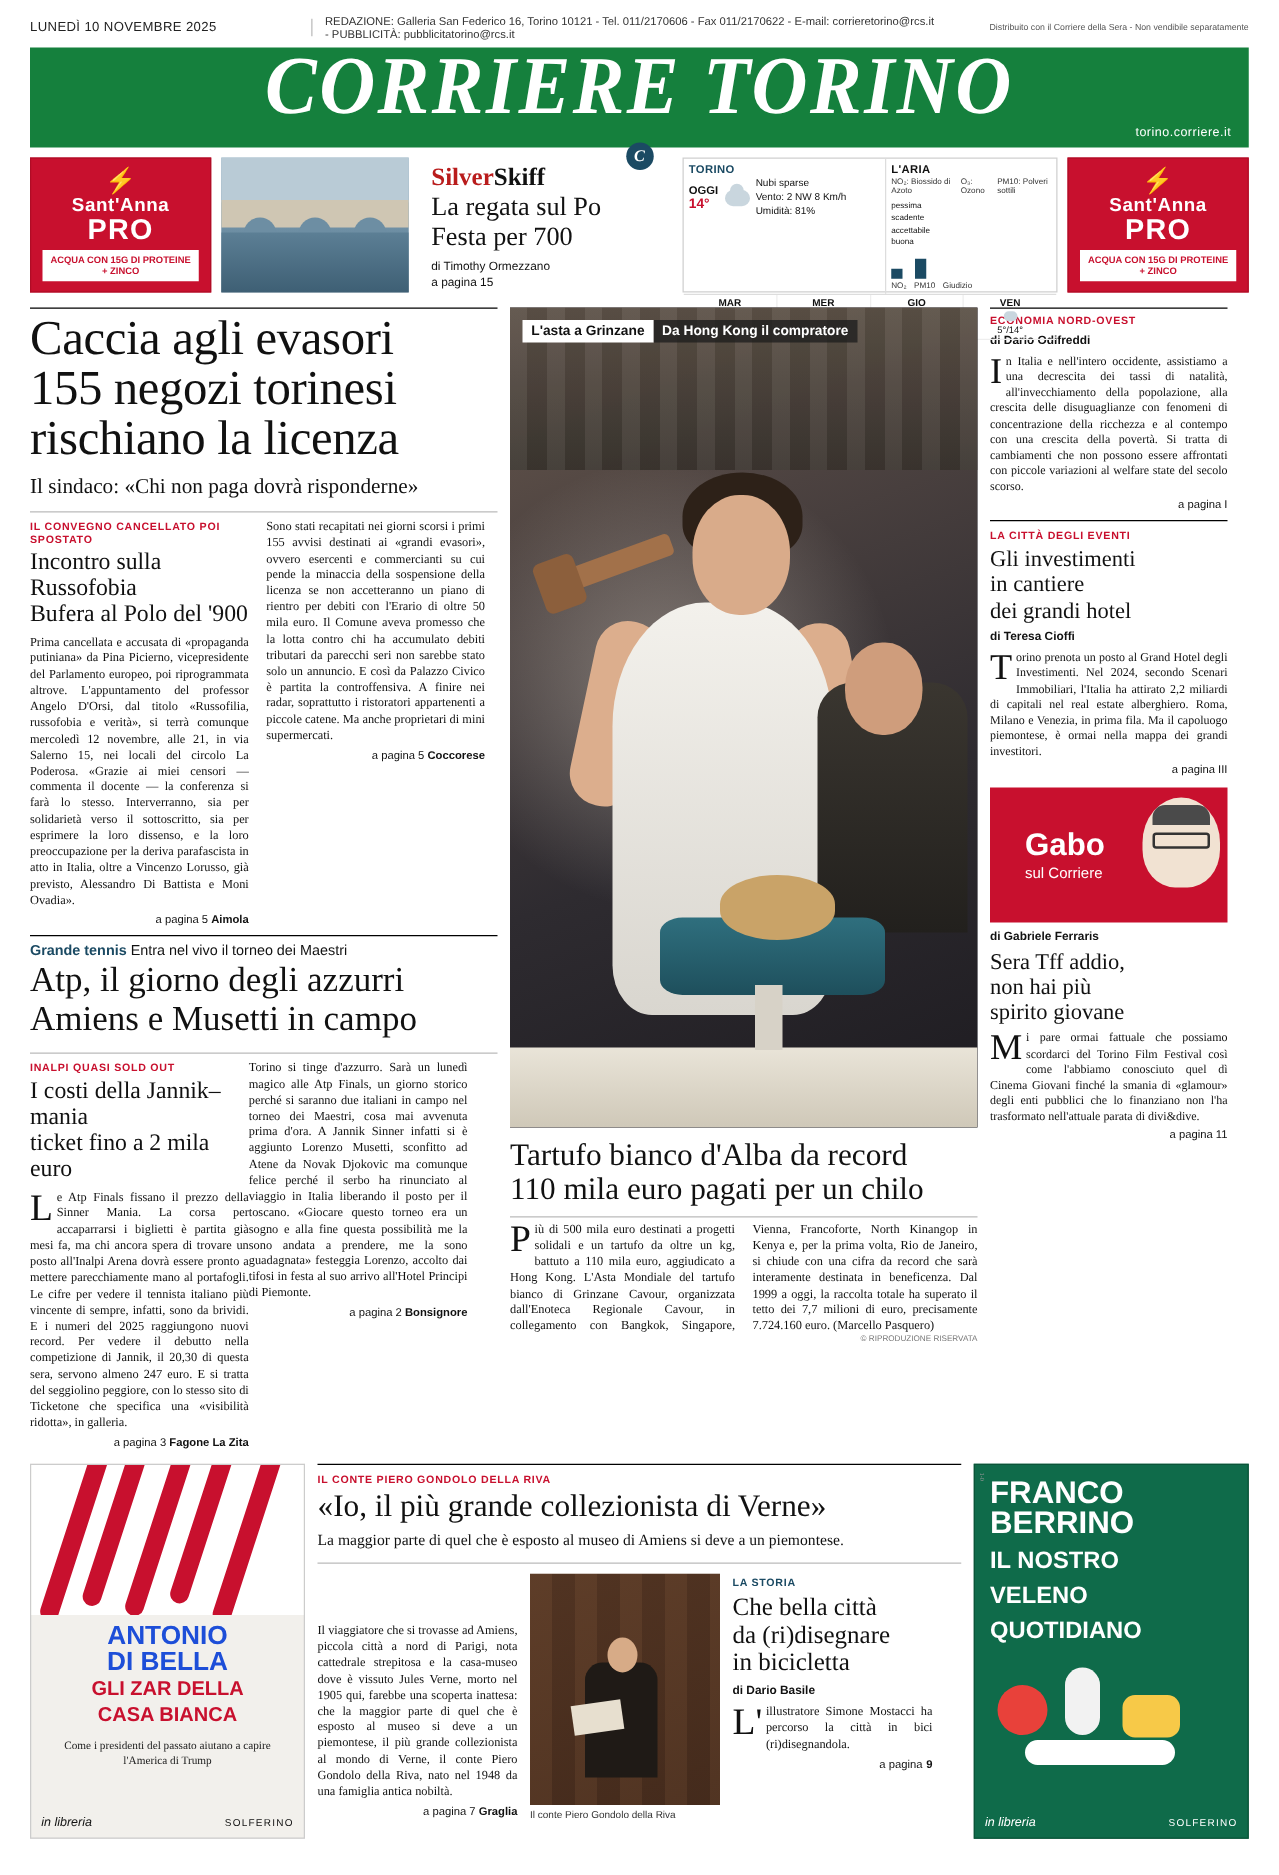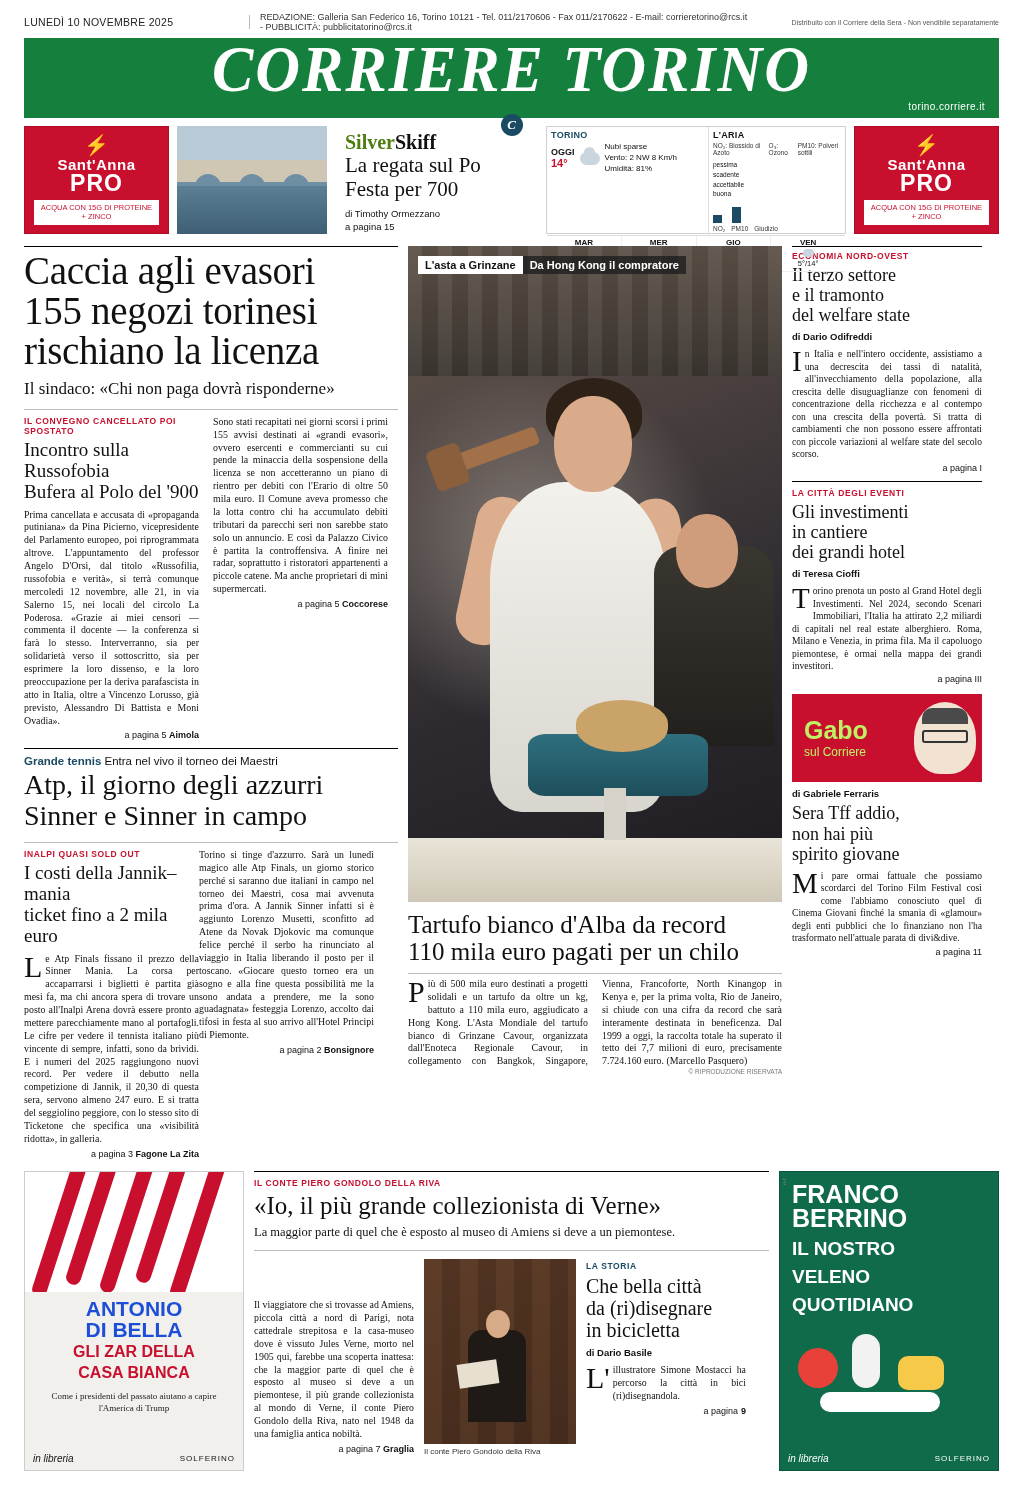--- a/index.html
+++ b/index.html
@@ -44,31 +44,31 @@
   
   .promobar { display:flex; gap:8px; height:108px; margin-top:8px; position:relative; align-items:stretch; }
   .adbox {
     width:145px; background:#c8102e; color:#fff; position:relative;
     border:1px solid #b00c26; display:flex; flex-direction:column; justify-content:center; align-items:center;
     font-family:"Liberation Sans", sans-serif;
   }
   .adbox .bolt { font-size:20px; line-height:1; margin-bottom:1px; }
   .adbox .brand { font-size:15px; font-weight:bold; letter-spacing:.5px; }
   .adbox .pro { font-size:23px; font-weight:bold; letter-spacing:1px; line-height:.95; }
-  .adbox .strap { background:#ffffff; color:#c8102e; font-size:7.5px; font-weight:normal; margin-top:5px; padding:3px 5px; text-align:center; line-height:1.3; width:88%; }
+  .adbox .strap { background:#ffffff; color:#c8102e; font-size:7.5px; font-weight:bold; margin-top:5px; padding:3px 5px; text-align:center; line-height:1.3; width:88%; }
 
   .promo-photo { width:150px; background:linear-gradient(#9cb6c6,#6d8ea3 55%,#4d6c80); position:relative; overflow:hidden; }
   .promo-photo .bridge { position:absolute; left:0; right:0; top:34px; height:22px; background:#cfc6b3; }
   .promo-photo .arch { position:absolute; top:48px; width:26px; height:26px; background:#6d8ea3; border-radius:50% 50% 0 0; }
   .promo-photo .water { position:absolute; left:0; right:0; bottom:0; height:48px; background:linear-gradient(#5c7f95,#3e5f74); }
   .promo-photo .sky { position:absolute; left:0; right:0; top:0; height:36px; background:#b9cbd6; }
 
   .promo-text { flex:1 1 auto; padding:6px 10px 0 10px; }
   .promo-text .kicker { font-size:20px; font-weight:bold; line-height:1.05; }
-  .promo-text .kicker .sil { color:#4d7c0f; }
+  .promo-text .kicker .sil { color:#b91c1c; }
   .promo-text h3 { font-size:21px; font-weight:normal; margin:1px 0 0; line-height:1.1; }
   .promo-text .by { font-family:"Liberation Sans", sans-serif; font-size:9.5px; margin-top:7px; }
   .promo-text .pag { font-family:"Liberation Sans", sans-serif; font-size:9.5px; margin-top:2px; }
 
   .logo-c {
     position:absolute; left:50%; transform:translateX(-50%); top:-12px;
     width:22px; height:22px; border-radius:50%; background:#1b4a63; color:#fff;
     font-family:"Liberation Serif", serif; font-weight:bold; font-style:italic; font-size:13px;
     display:flex; align-items:center; justify-content:center; z-index:3;
   }
@@ -183,22 +183,22 @@
 
   
   .col-right h3 { font-size:18px; line-height:1.12; font-weight:normal; margin:4px 0 0; }
   .byline { font-family:"Liberation Sans", sans-serif; font-size:9.5px; margin-top:6px; }
   .byline b { font-weight:bold; }
   p.bodyR { font-size:9.6px; line-height:1.30; text-align:justify; margin:6px 0 0; }
   p.bodyR.dropcap:first-letter { float:left; font-size:29px; line-height:.82; padding:2px 3px 0 0; }
   .pag-right { font-family:"Liberation Sans", sans-serif; font-size:9px; text-align:right; margin-top:2px; }
 
   .gabo {
-    margin-top:10px; height:88px; background:#c8102e; color:#bef264; position:relative;
-    display:flex; align-items:center; padding-left:12px; overflow:hidden;
+    margin-top:10px; height:108px; background:#c8102e; color:#ffffff; position:relative;
+    display:flex; align-items:center; padding-left:28px; overflow:hidden;
   }
   .gabo .g1 { font-family:"Liberation Sans", sans-serif; font-weight:bold; font-size:25px; line-height:1; }
   .gabo .g2 { font-family:"Liberation Sans", sans-serif; font-size:12px; line-height:1; margin-top:3px; }
   .gabo .face { position:absolute; right:6px; top:8px; width:62px; height:72px; background:#f1e2d2; border-radius:50% 50% 42% 42%; }
   .gabo .face:after { content:""; position:absolute; left:8px; top:6px; right:8px; height:16px; background:#4a4a4a; border-radius:10px 10px 0 0; }
   .gabo .glass { position:absolute; right:14px; top:36px; width:46px; height:13px; border:2px solid #333; border-radius:3px; }
 
   
   .bottom { display:flex; gap:10px; margin-top:12px; }
   .bk-left { width:220px; }
@@ -402,21 +402,21 @@
         </div>
       </div>
 
       <div class="hr-black"></div>
 
       <div class="tennis-kick">
         <b>Grande tennis</b><span> Entra nel vivo il torneo dei Maestri</span>
       </div>
       <h1 class="tennis">
         <span>Atp, il giorno degli azzurri</span><br>
-        <span>Sinner e Sinner in campo</span>
+        <span>Amiens e Musetti in campo</span>
       </h1>
 
       <div class="hr-thin"></div>
 
       <div style="display:flex; ">
         <div style="width:175px;">
           <div class="kicker-red">INALPI QUASI SOLD OUT</div>
           <h2 class="sub">
             <span>I costi della Jannik–mania</span><br>
             <span>ticket fino a 2 mila euro</span>
@@ -468,25 +468,20 @@
         <div class="twocol">
           <p class="body dropcap" style="margin-top:0">Più di 500 mila euro destinati a progetti solidali e un tartufo da oltre un kg, battuto a 110 mila euro, aggiudicato a Hong Kong. L'Asta Mondiale del tartufo bianco di Grinzane Cavour, organizzata dall'Enoteca Regionale Cavour, in collegamento con Bangkok, Singapore, Vienna, Francoforte, North Kinangop in Kenya e, per la prima volta, Rio de Janeiro, si chiude con una cifra da record che sarà interamente destinata in beneficenza. Dal 1999 a oggi, la raccolta totale ha superato il tetto dei 7,7 milioni di euro, precisamente 7.724.160 euro. (Marcello Pasquero)</p>
         </div>
         <div class="repro">© RIPRODUZIONE RISERVATA</div>
       </div>
     </div>
 
     <div class="col-right">
       <div class="rule-top"></div>
       <div class="kicker-red" style="margin-top:4px">ECONOMIA NORD-OVEST</div>
-      <h3>
-        <span>Il terzo settore</span><br>
-        <span>e il tramonto</span><br>
-        <span>del welfare state</span>
-      </h3>
       <div class="byline">
         <b>di Dario Odifreddi</b>
       </div>
       <p class="bodyR dropcap">In Italia e nell'intero occidente, assistiamo a una decrescita dei tassi di natalità, all'invecchiamento della popolazione, alla crescita delle disuguaglianze con fenomeni di concentrazione della ricchezza e al contempo con una crescita della povertà. Si tratta di cambiamenti che non possono essere affrontati con piccole variazioni al welfare state del secolo scorso.</p>
       <div class="pag-right">a pagina I</div>
 
       <div class="hr-black"></div>
 
       <div class="kicker-red">LA CITTÀ DEGLI EVENTI</div>
       <h3>

